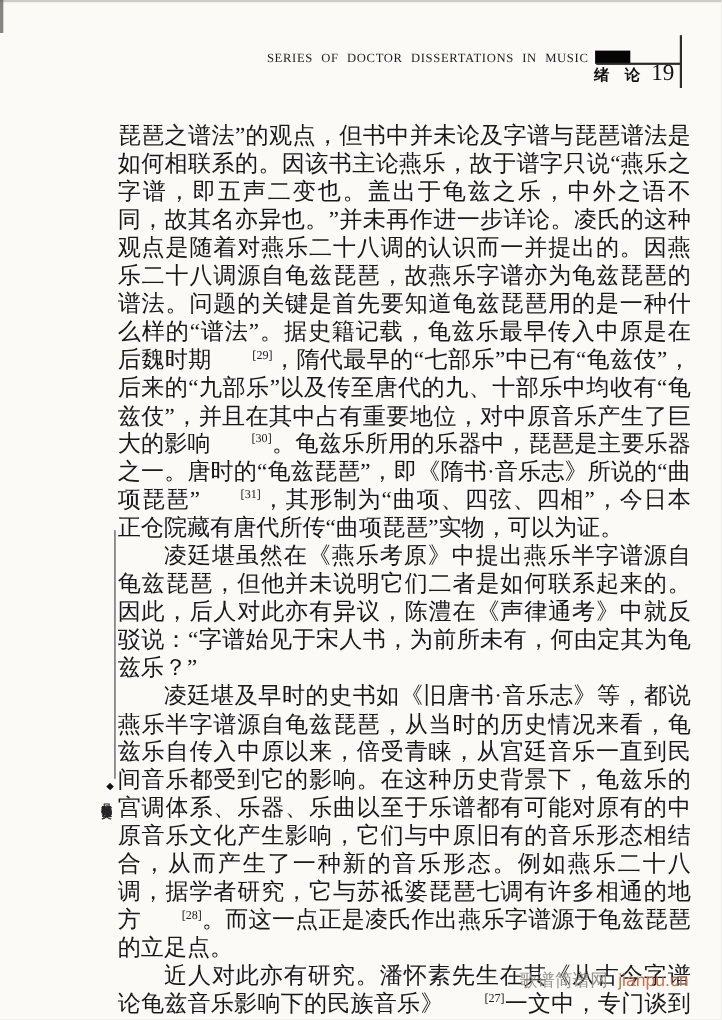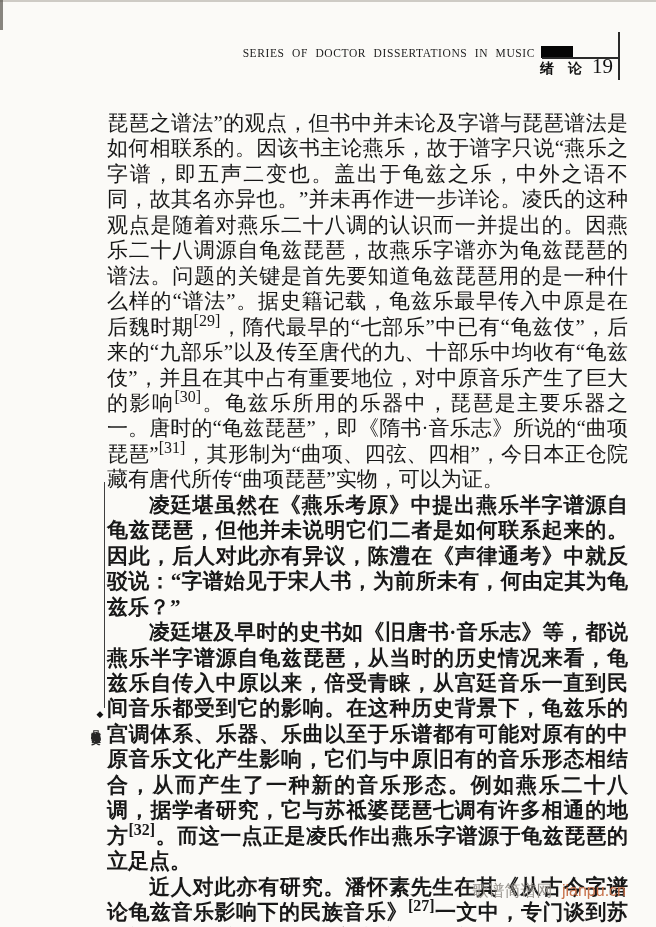--- a/index.html
+++ b/index.html
@@ -49,24 +49,25 @@
     font-size: 21px; color: #111;
   }
   
   .text-block {
     position: absolute; left: 107px; top: 111px; width: 521px;
     font-size: 21px; line-height: 25.45px;
     color: #181818;
     text-align: justify;
   }
   .text-block p { margin: 0; }
-  .text-block p.indent { text-indent: 2em; font-weight: bold; }
+  .text-block p.indent { text-indent: 2em; }
   .text-block sup {
-    font-size: 16px; line-height: 0; vertical-align: super;
+    font-size: 11px; line-height: 0; vertical-align: super;
     letter-spacing: 0;
+    padding-left: 37px;
   }
   
   .side-line {
     position: absolute; left: 104px; top: 482px; width: 1px; height: 226px;
     background: #3f3f3f;
   }
   .side-diamond {
     position: absolute; left: 94px; top: 709px; width: 12px;
     text-align: center; font-size: 9px; color: #111;
   }
@@ -98,21 +99,21 @@
     <div class="hdr-bar"></div>
     <div class="hdr-hline"></div>
     <div class="hdr-vline"></div>
     <div class="section">绪　论</div>
     <div class="pageno">19</div>
   </header>
 
   <main class="text-block">
       <p class="">琵琶之谱法”的观点，但书中并未论及字谱与琵琶谱法是如何相联系的。因该书主论燕乐，故于谱字只说“燕乐之字谱，即五声二变也。盖出于龟兹之乐，中外之语不同，故其名亦异也。”并未再作进一步详论。凌氏的这种观点是随着对燕乐二十八调的认识而一并提出的。因燕乐二十八调源自龟兹琵琶，故燕乐字谱亦为龟兹琵琶的谱法。问题的关键是首先要知道龟兹琵琶用的是一种什么样的“谱法”。据史籍记载，龟兹乐最早传入中原是在后魏时期<sup>[29]</sup>，隋代最早的“七部乐”中已有“龟兹伎”，后来的“九部乐”以及传至唐代的九、十部乐中均收有“龟兹伎”，并且在其中占有重要地位，对中原音乐产生了巨大的影响<sup>[30]</sup>。龟兹乐所用的乐器中，琵琶是主要乐器之一。唐时的“龟兹琵琶”，即《隋书·音乐志》所说的“曲项琵琶”<sup>[31]</sup>，其形制为“曲项、四弦、四相”，今日本正仓院藏有唐代所传“曲项琵琶”实物，可以为证。</p>
       <p class="indent">凌廷堪虽然在《燕乐考原》中提出燕乐半字谱源自龟兹琵琶，但他并未说明它们二者是如何联系起来的。因此，后人对此亦有异议，陈澧在《声律通考》中就反驳说：“字谱始见于宋人书，为前所未有，何由定其为龟兹乐？”</p>
-      <p class="indent">凌廷堪及早时的史书如《旧唐书·音乐志》等，都说燕乐半字谱源自龟兹琵琶，从当时的历史情况来看，龟兹乐自传入中原以来，倍受青睐，从宫廷音乐一直到民间音乐都受到它的影响。在这种历史背景下，龟兹乐的宫调体系、乐器、乐曲以至于乐谱都有可能对原有的中原音乐文化产生影响，它们与中原旧有的音乐形态相结合，从而产生了一种新的音乐形态。例如燕乐二十八调，据学者研究，它与苏祗婆琵琶七调有许多相通的地方<sup>[32]</sup>。而这一点正是凌氏作出燕乐字谱源于龟兹琵琶的立足点。</p>
+      <p class="indent">凌廷堪及早时的史书如《旧唐书·音乐志》等，都说燕乐半字谱源自龟兹琵琶，从当时的历史情况来看，龟兹乐自传入中原以来，倍受青睐，从宫廷音乐一直到民间音乐都受到它的影响。在这种历史背景下，龟兹乐的宫调体系、乐器、乐曲以至于乐谱都有可能对原有的中原音乐文化产生影响，它们与中原旧有的音乐形态相结合，从而产生了一种新的音乐形态。例如燕乐二十八调，据学者研究，它与苏祗婆琵琶七调有许多相通的地方<sup>[28]</sup>。而这一点正是凌氏作出燕乐字谱源于龟兹琵琶的立足点。</p>
       <p class="indent">近人对此亦有研究。潘怀素先生在其《从古今字谱论龟兹音乐影响下的民族音乐》<sup>[27]</sup>一文中，专门谈到苏祗婆七调与唐来燕乐半字谱之间的关系问题。作者认为，“苏祗婆七调调名可能与印</p>
     </main>
 
   <aside>
     <div class="side-line"></div>
     <div class="side-diamond">◆</div>
     <div class="side-vtext">吴晓萍博士学位论文</div>
   </aside>
 
   <footer class="watermark">

